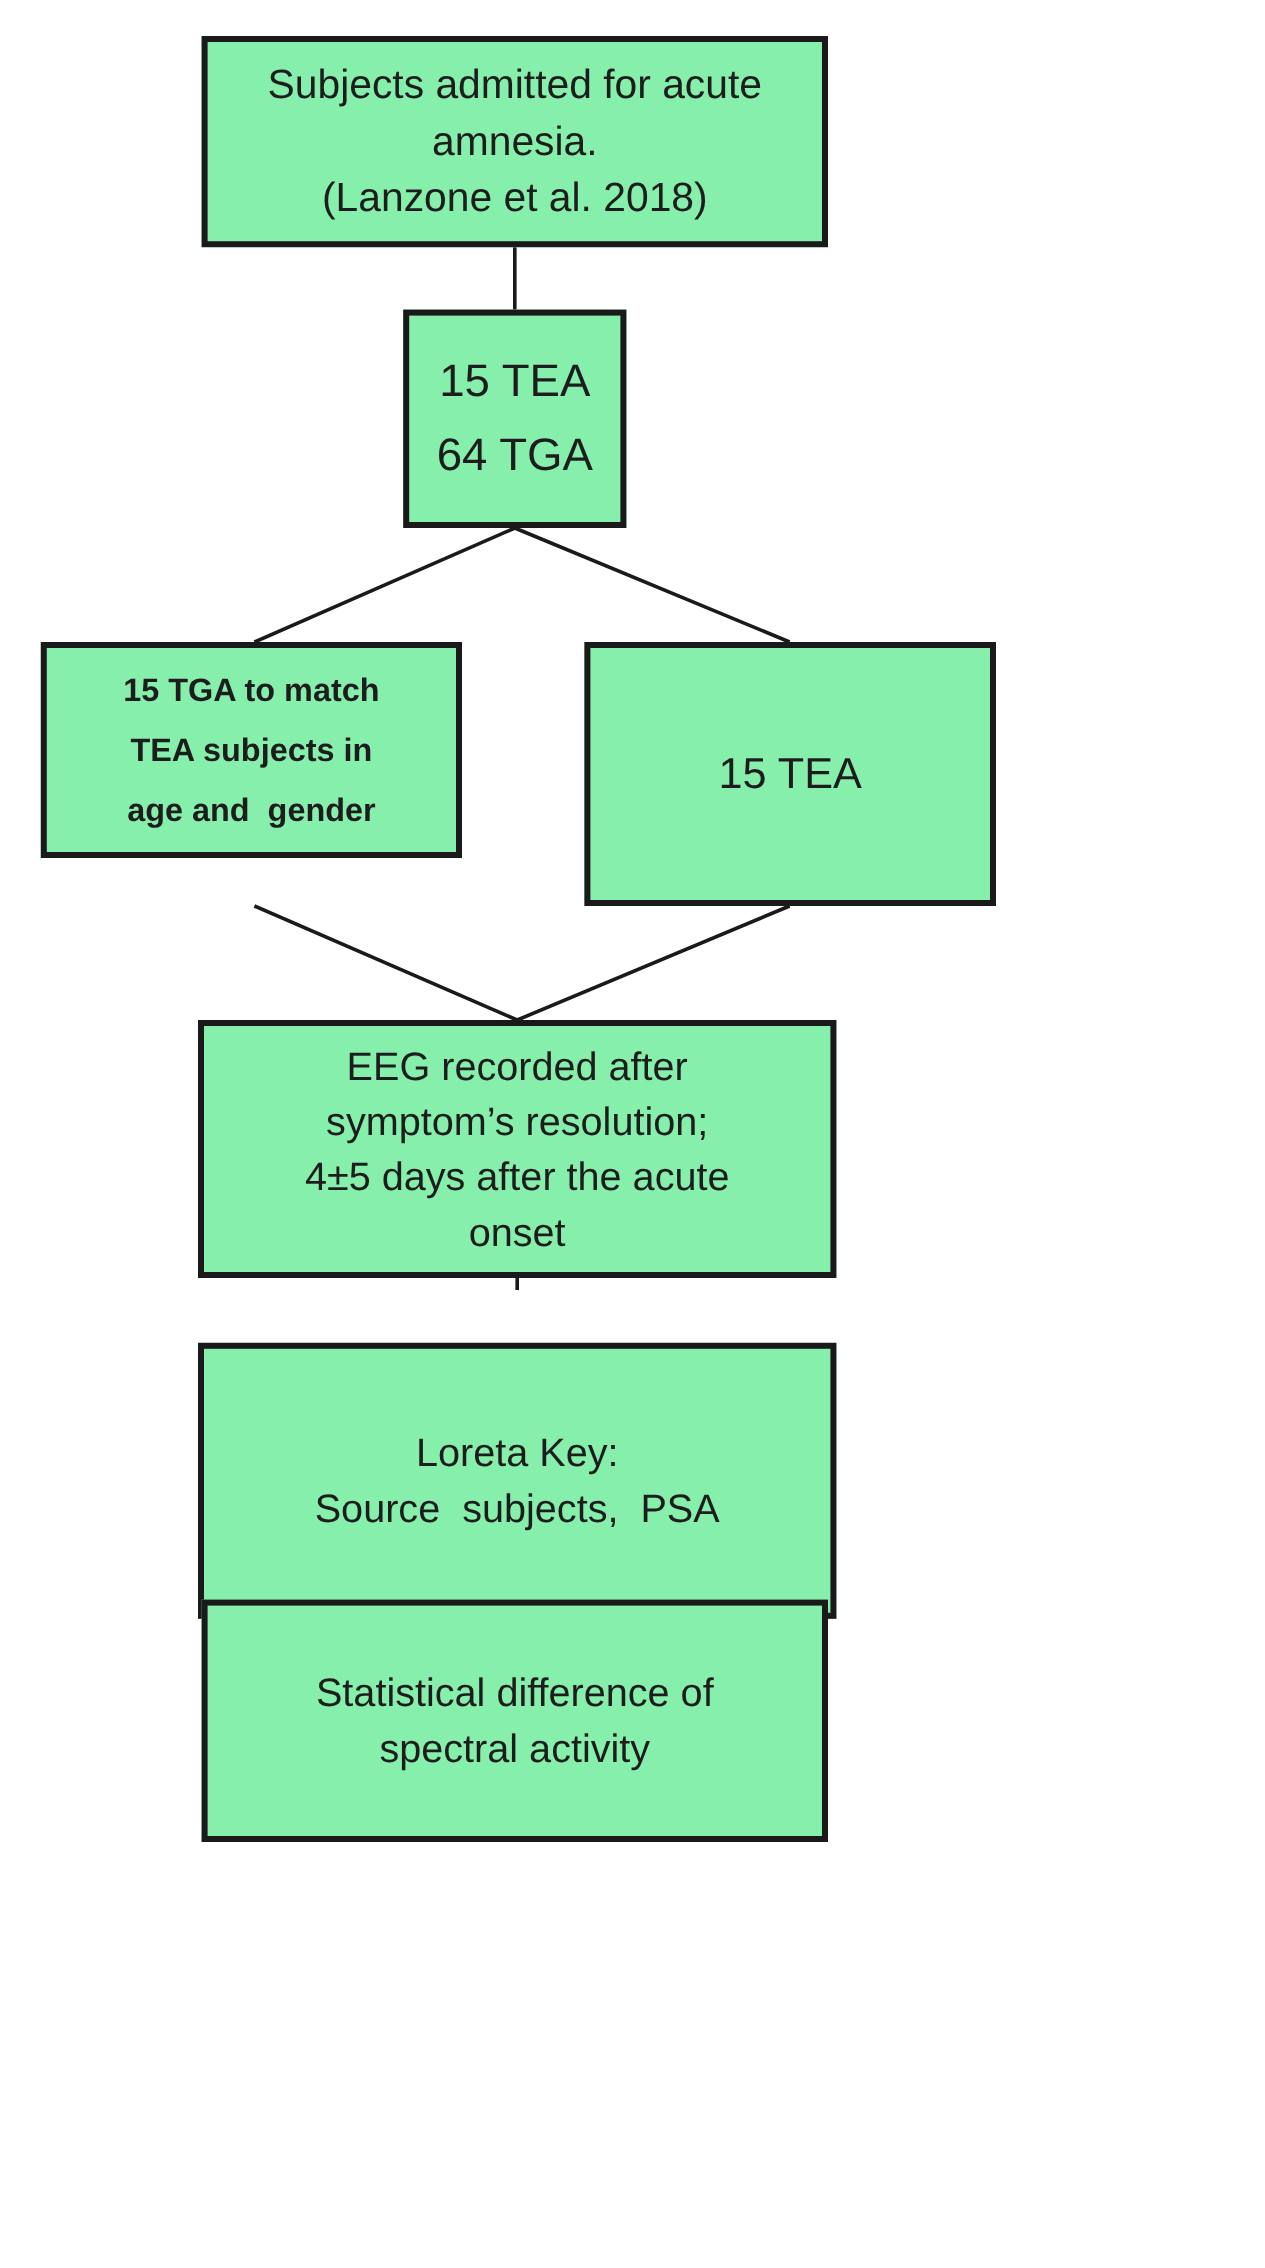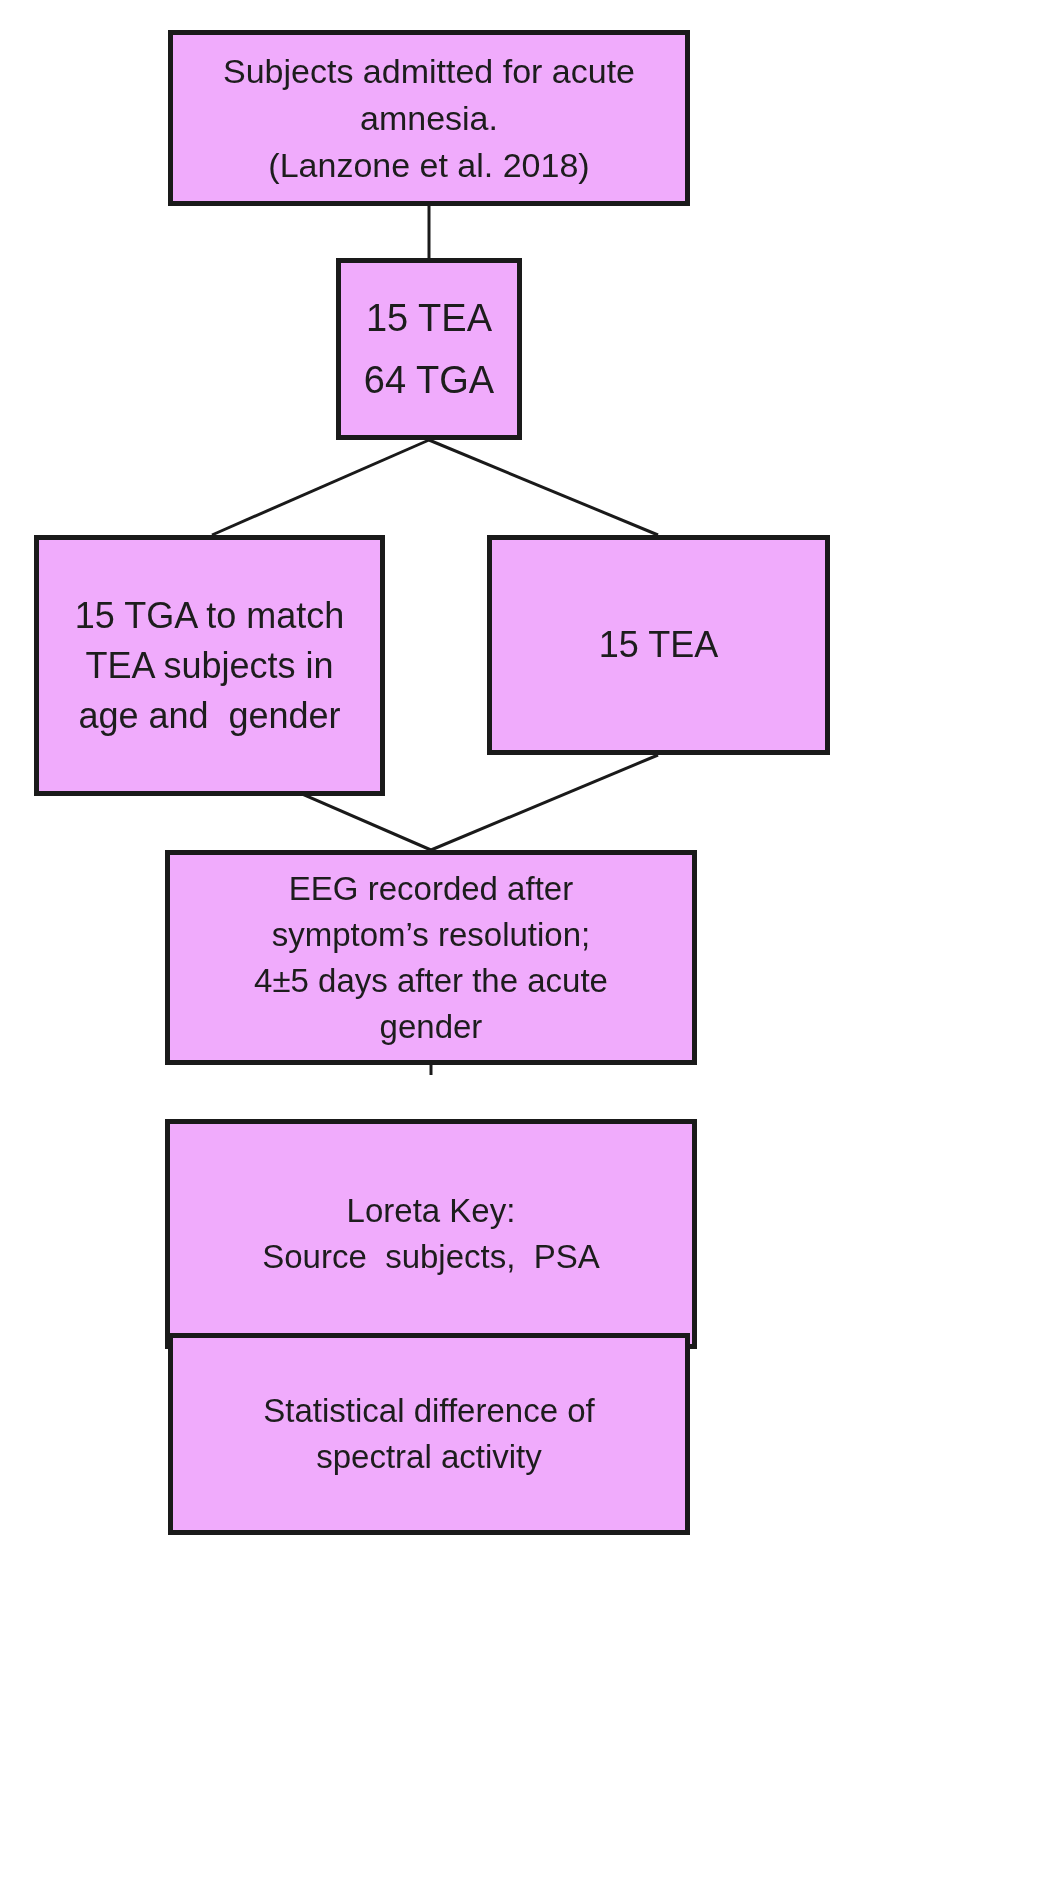--- a/index.html
+++ b/index.html
@@ -19,21 +19,21 @@
     position: absolute;
     left: 0;
     top: 0;
     width: 1054px;
     height: 1890px;
   }
   .node {
     position: absolute;
     box-sizing: border-box;
     border: 5px solid #1a1a1a;
-    background: #f0abfc;
+    background: #86efac;
     display: flex;
     align-items: center;
     justify-content: center;
     text-align: center;
     z-index: 2;
   }
   .node .lines {
     display: block;
     width: 100%;
     padding: 0 10px;
@@ -47,22 +47,22 @@
   
   #node-admitted {
     left: 168px; top: 30px; width: 522px; height: 176px;
     font-size: 34px; line-height: 47px;
   }
   #node-counts {
     left: 336px; top: 258px; width: 186px; height: 182px;
     font-size: 38px; line-height: 62px;
   }
   #node-tga-match {
-    left: 34px; top: 535px; width: 351px; height: 261px;
-    font-size: 36px; line-height: 50px;
+    left: 34px; top: 535px; width: 351px; height: 180px;
+    font-size: 27px; line-height: 50px; font-weight: bold;
   }
   #node-tea {
     left: 487px; top: 535px; width: 343px; height: 220px;
     font-size: 36px; line-height: 50px;
   }
   #node-eeg {
     left: 165px; top: 850px; width: 532px; height: 215px;
     font-size: 33px; line-height: 46px; justify-content: flex-end;
   }
   #node-loreta {
@@ -135,21 +135,21 @@
     <span class="lines">
       <span class="line">15 TEA</span>
     </span>
   </div>
 
   <div class="node" id="node-eeg">
     <span class="lines">
       <span class="line">EEG recorded after</span>
       <span class="line">symptom’s resolution;</span>
       <span class="line">4±5 days after the acute</span>
-      <span class="line">gender</span>
+      <span class="line">onset</span>
     </span>
   </div>
 
   <div class="node" id="node-loreta">
     <span class="lines">
       <span class="line">Loreta Key:</span>
       <span class="line">Source  subjects,  PSA</span>
     </span>
   </div>
 

